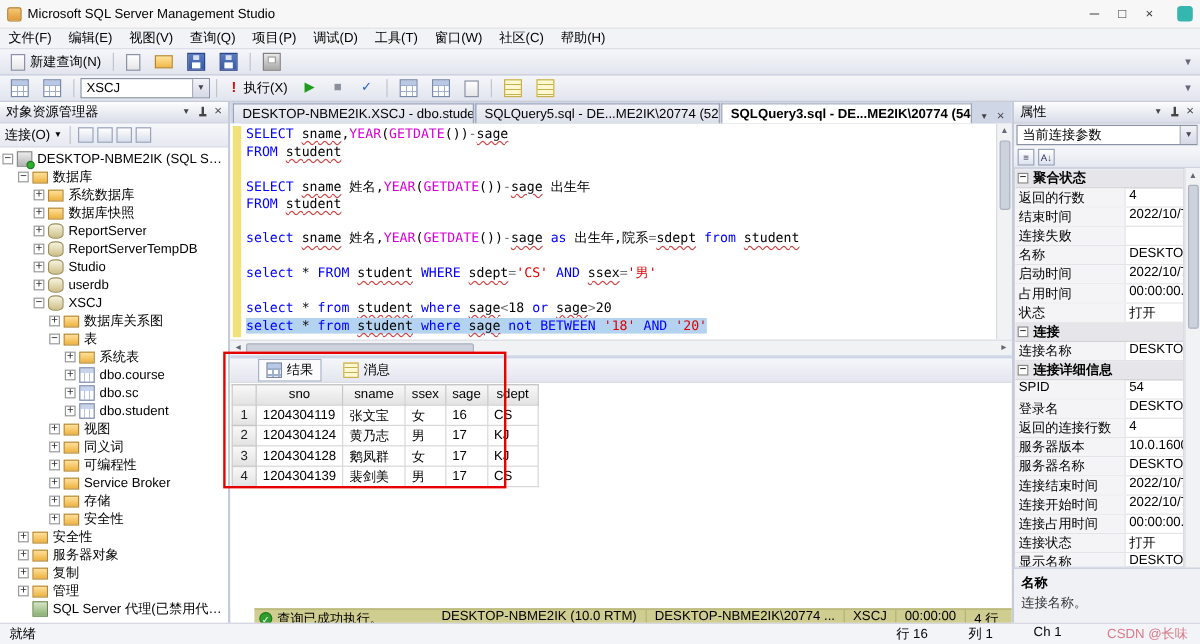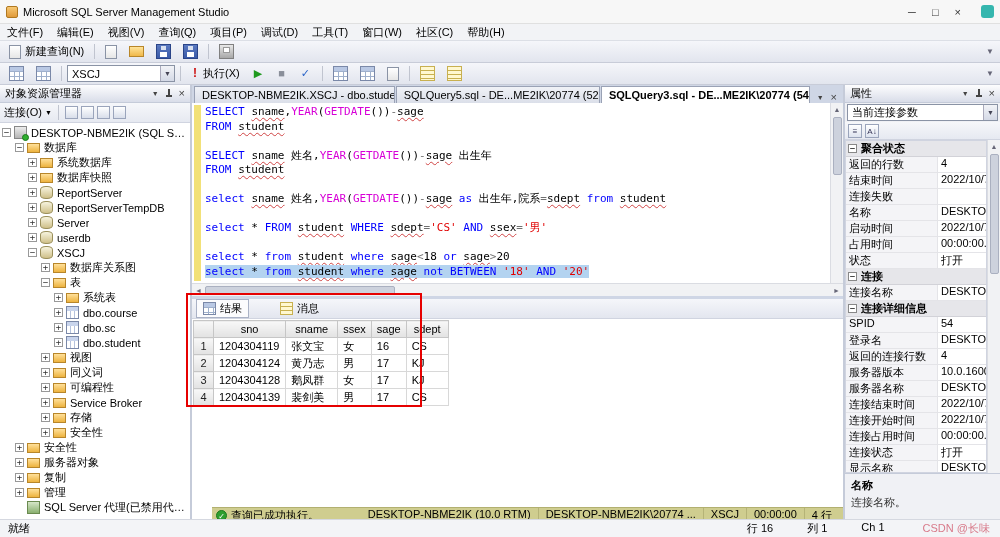--- a/index.html
+++ b/index.html
@@ -103,21 +103,21 @@
   .vscroll .arr { height:13px; font-size:7px; color:#667; line-height:13px; }
   .vthumb { width:9px; height:58px; background:#cdd2dd; border:1px solid #aab0c0; border-radius:2px; margin-top:1px; }
   .hscroll { height:13px; flex:none; background:#f1f2f4; border-top:1px solid #dadce2; display:flex; align-items:center; }
   .hscroll .arr { width:13px; font-size:7px; color:#667; text-align:center; }
   .hthumb { width:190px; height:9px; background:#cdd2dd; border:1px solid #aab0c0; border-radius:2px; }
 
   .splitter { height:3px; background:#cfd6e5; flex:none; }
 
   
   .results { height:208px; flex:none; display:flex; flex-direction:column; background:#fff; min-width:0; }
-  .results-toolbar { height:20px; flex:none; background:linear-gradient(#f5f6fa,#e3e6ef); border-bottom:1px solid #d0d4e0; display:flex; align-items:center; padding:0 4px; gap:24px; }
+  .results-toolbar { height:20px; flex:none; background:linear-gradient(#f5f6fa,#e3e6ef); border-bottom:1px solid #d0d4e0; display:flex; align-items:center; padding:0 23px; gap:11px; }
   .res-tab { display:flex; align-items:center; gap:4px; padding:1px 6px; border:1px solid transparent; }
   .res-tab.active { background:#fbfbfd; border-color:#aab2c6; }
   .res-tab .ic { width:13px; height:13px; }
   .results-grid-area { flex:1; overflow:hidden; padding:1px 12px 0 1px; }
   table.rgrid { border-collapse:collapse; font-size:11px; table-layout:fixed; }
   .rgrid th { background:linear-gradient(#f8f8f8,#e2e2e2); border:1px solid #c6c6c6; font-weight:normal; height:17px; padding:0 5px; text-align:center; overflow:hidden; }
   .rgrid td { border:1px solid #d8d8d8; height:17px; padding:0 5px; overflow:hidden; white-space:nowrap; }
   .rgrid td.rownum { background:linear-gradient(#f8f8f8,#e2e2e2); border:1px solid #c6c6c6; text-align:center; color:#222; }
   .col-corner { width:20px; } .col-sno { width:72px; } .col-sname { width:52px; } .col-ssex { width:32px; } .col-sage { width:34px; } .col-sdept { width:42px; }
 
@@ -302,21 +302,21 @@
             <span class="tlabel">ReportServer</span>
           </div>
           <div class="tree-row" style="padding-left: 28px;">
             <span class="expander">+</span>
             <span class="ticon db"></span>
             <span class="tlabel">ReportServerTempDB</span>
           </div>
           <div class="tree-row" style="padding-left: 28px;">
             <span class="expander">+</span>
             <span class="ticon db"></span>
-            <span class="tlabel">Server</span>
+            <span class="tlabel">Studio</span>
           </div>
           <div class="tree-row" style="padding-left: 28px;">
             <span class="expander">+</span>
             <span class="ticon db"></span>
             <span class="tlabel">userdb</span>
           </div>
           <div class="tree-row" style="padding-left: 28px;">
             <span class="expander">−</span>
             <span class="ticon db"></span>
             <span class="tlabel">XSCJ</span>

